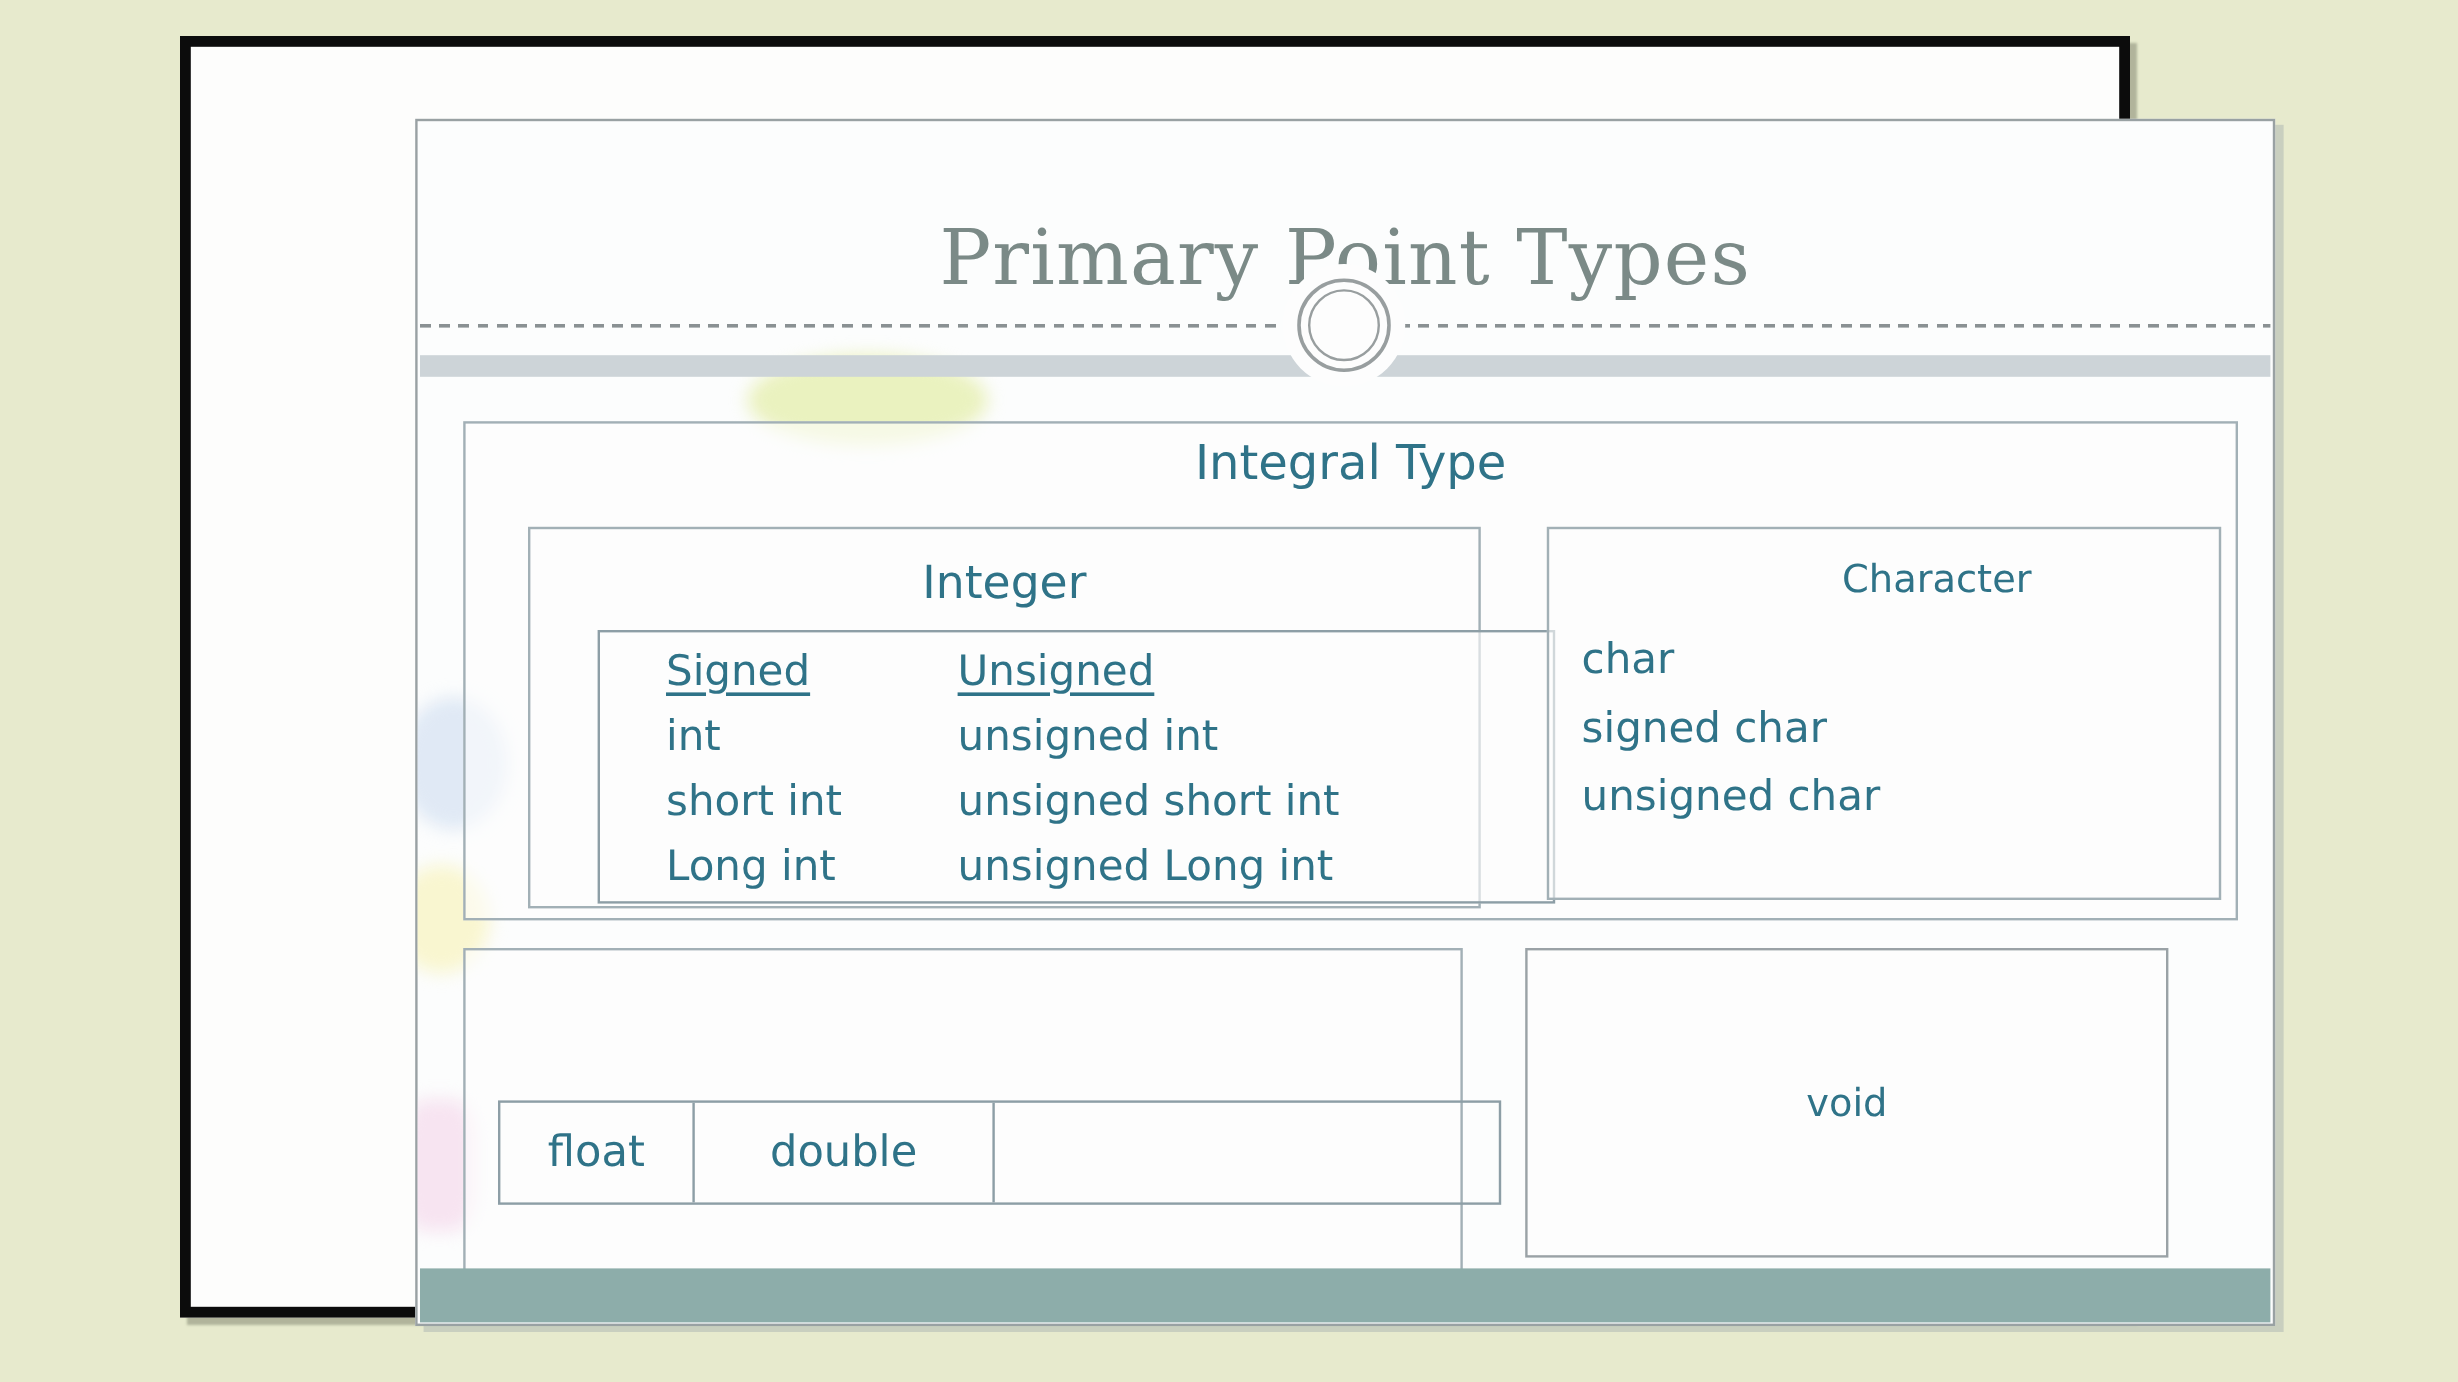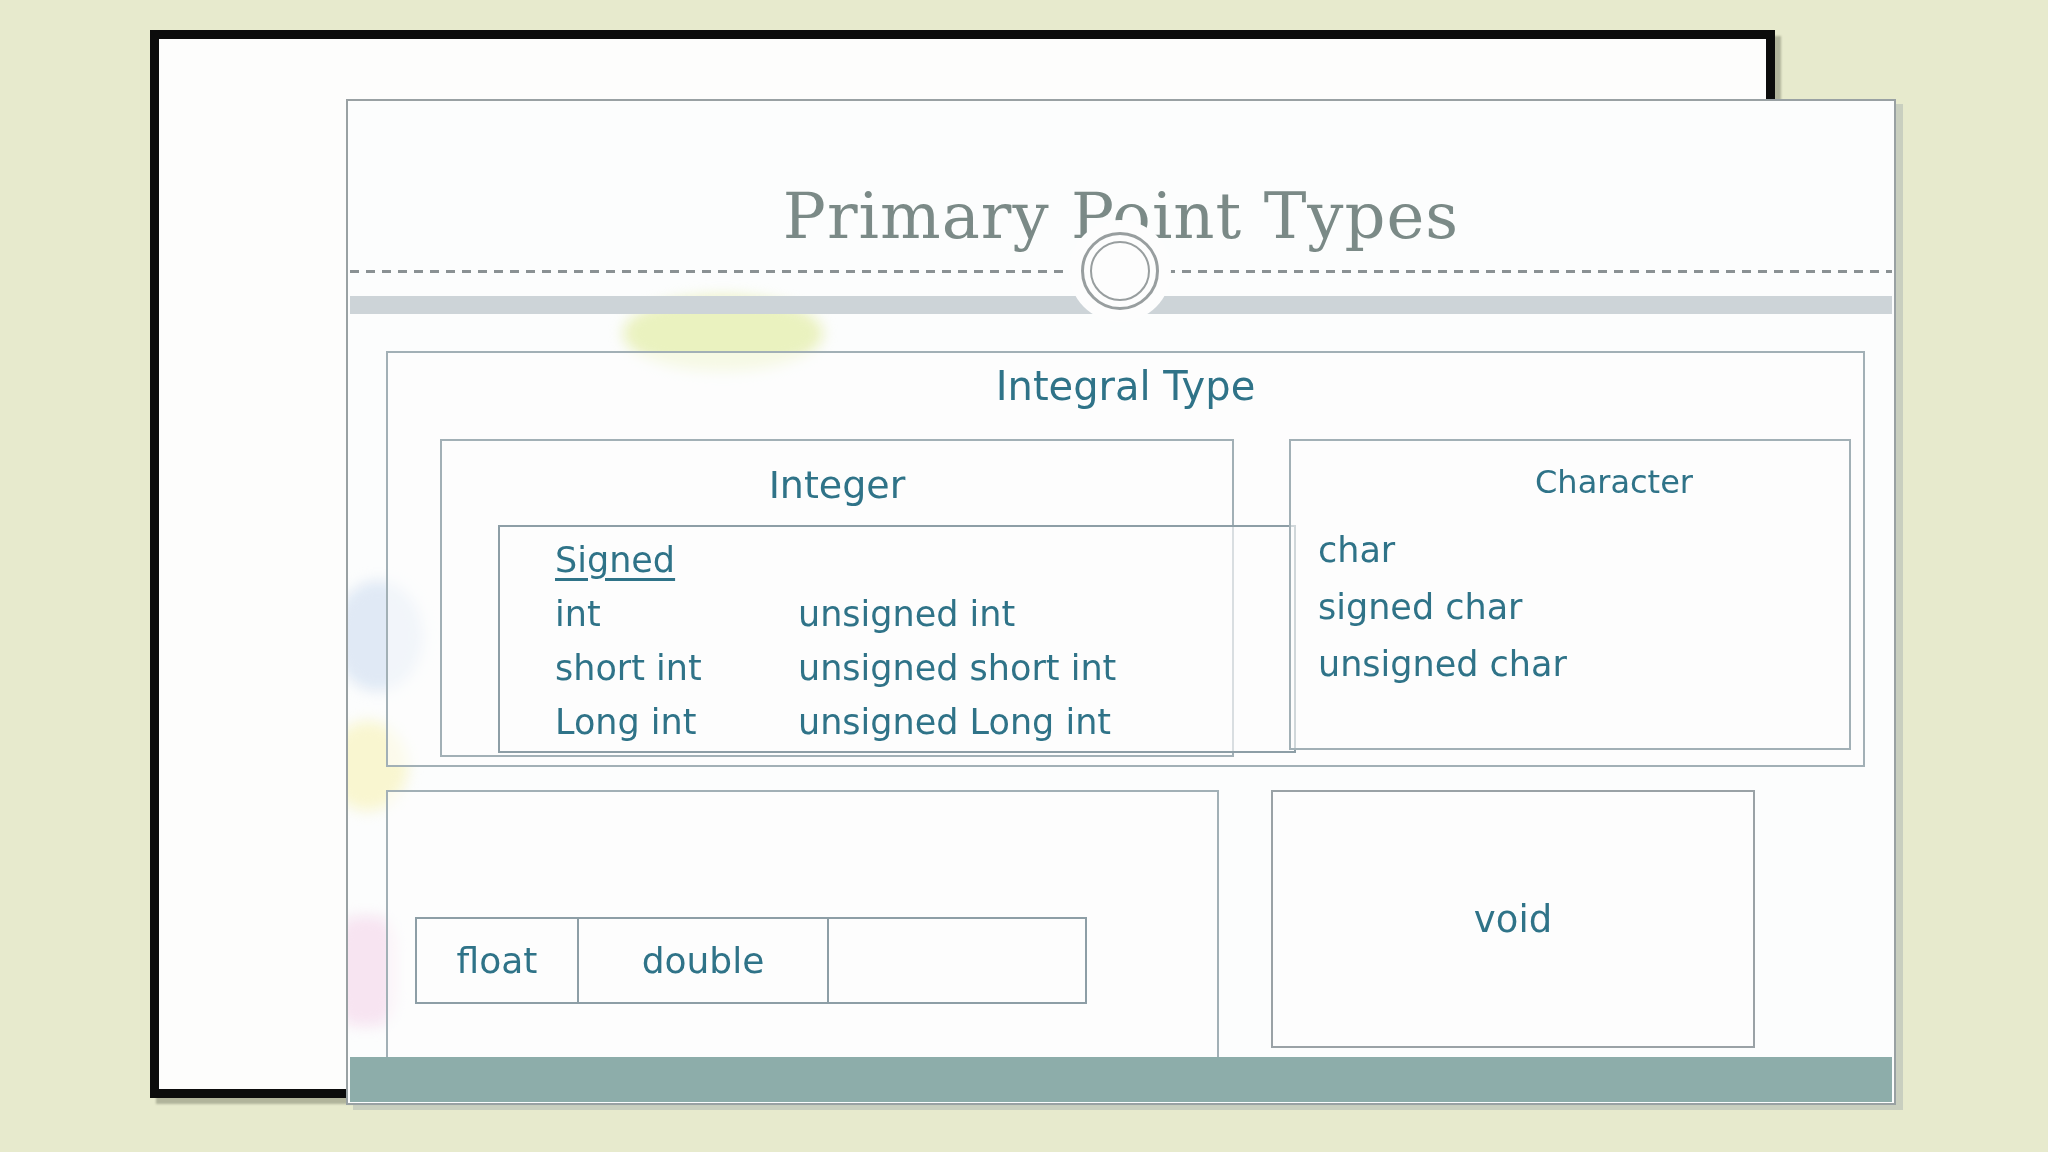--- a/index.html
+++ b/index.html
@@ -63,29 +63,29 @@
   .sucell1{width:243px;}
   .sucell2{flex:1;}
   .suhead{text-decoration:underline;text-underline-offset:6px;}
   .box-character{left:901px;top:74px;width:562px;height:311px;}
   .char-label{position:absolute;left:0;right:0;top:22px;text-align:center;padding-left:88px;font-size:32px;box-sizing:border-box;}
   .char-items{position:absolute;left:27px;top:80px;font-size:35px;}
   .char-items div{height:57px;display:flex;align-items:center;}
   .box-floating{left:38px;top:677px;width:833px;height:276px;}
   .float-label{position:absolute;left:0;right:0;top:48px;text-align:center;padding-right:112px;font-size:38px;box-sizing:border-box;}
   .float-row{
-    position:absolute;left:27px;top:125px;width:672px;height:87px;
+    position:absolute;left:27px;top:125px;width:836px;height:87px;
     display:flex;border:2px solid #8d9ea6;box-sizing:border-box;
   }
   .float-cell{display:flex;align-items:center;justify-content:center;font-size:36px;box-sizing:border-box;}
   .fc1{width:162px;border-right:2px solid #8d9ea6;}
   .fc2{width:250px;border-right:2px solid #8d9ea6;}
   .fc3{flex:1;}
-  .box-void{left:923px;top:677px;width:484px;height:258px;border-color:#9aa2a6;
-    display:flex;align-items:center;justify-content:center;font-size:37px;}
+  .box-void{left:923px;top:677px;width:536px;height:258px;border-color:#9aa2a6;
+    display:flex;align-items:center;justify-content:center;font-size:32px;}
   
   .tealband{
     position:absolute;left:2px;right:2px;bottom:1px;height:45px;
     background:#8dadaa;z-index:2;
   }
 </style>
 </head>
 <body>
 
 <div id="canvas">
@@ -108,20 +108,21 @@
       <div class="box box-integral">
         <div class="integral-label lbl">Integral Type</div>
 
         <div class="box box-integer">
           <div class="integer-label lbl">Integer</div>
 
           <div class="box box-signed">
             <div class="sutable lbl">
               <div class="surow">
                 <div class="sucell1 suhead">Signed</div>
+                <div class="sucell2 suhead">Unsigned</div>
               </div>
               <div class="surow">
                 <div class="sucell1">int</div>
                 <div class="sucell2">unsigned int</div>
               </div>
               <div class="surow">
                 <div class="sucell1">short int</div>
                 <div class="sucell2">unsigned short int</div>
               </div>
               <div class="surow">

